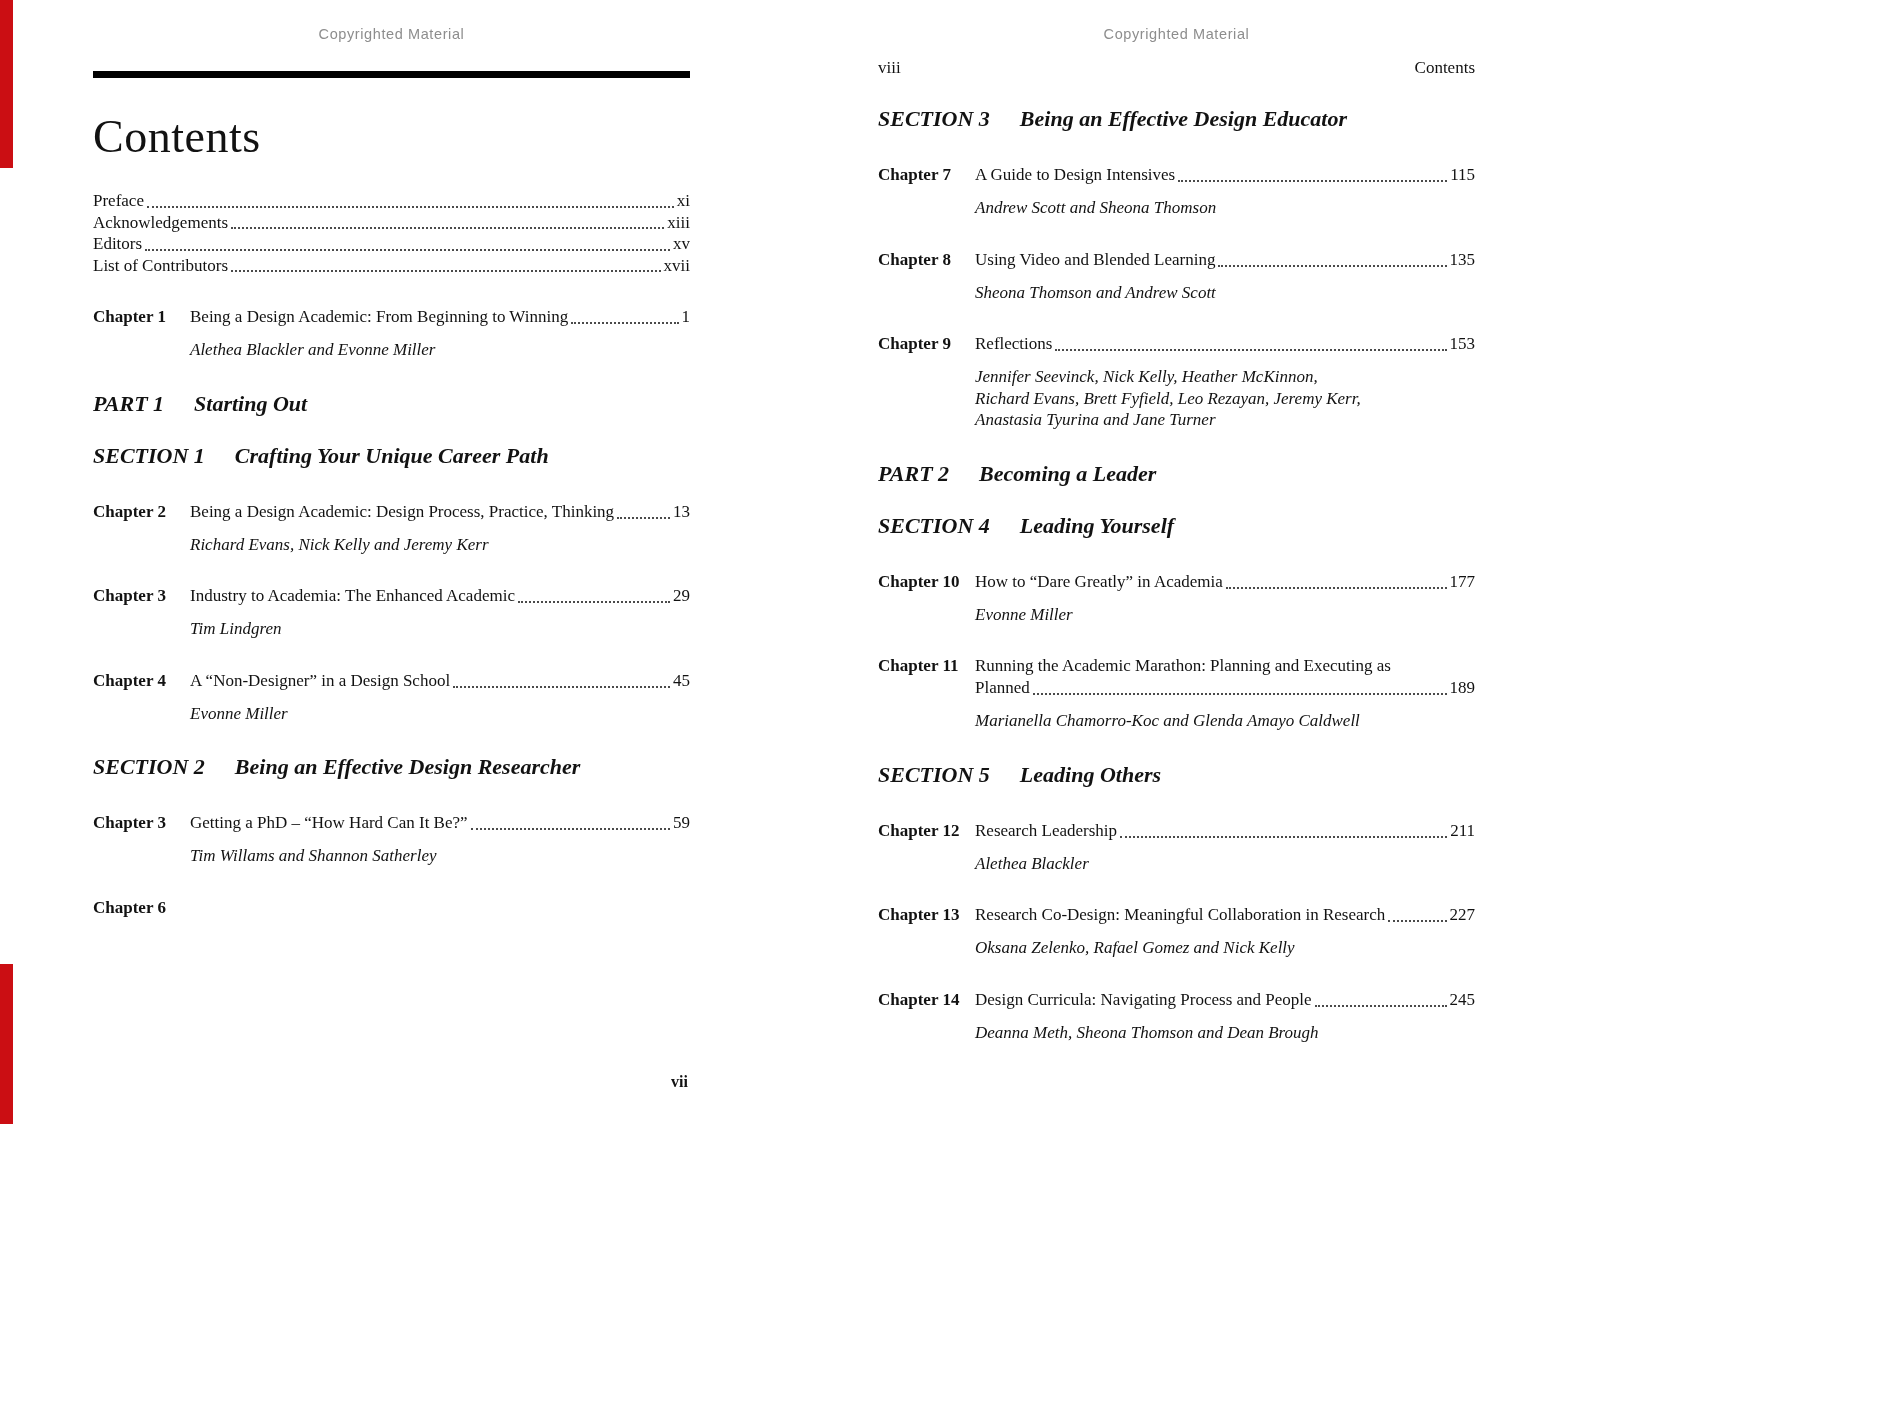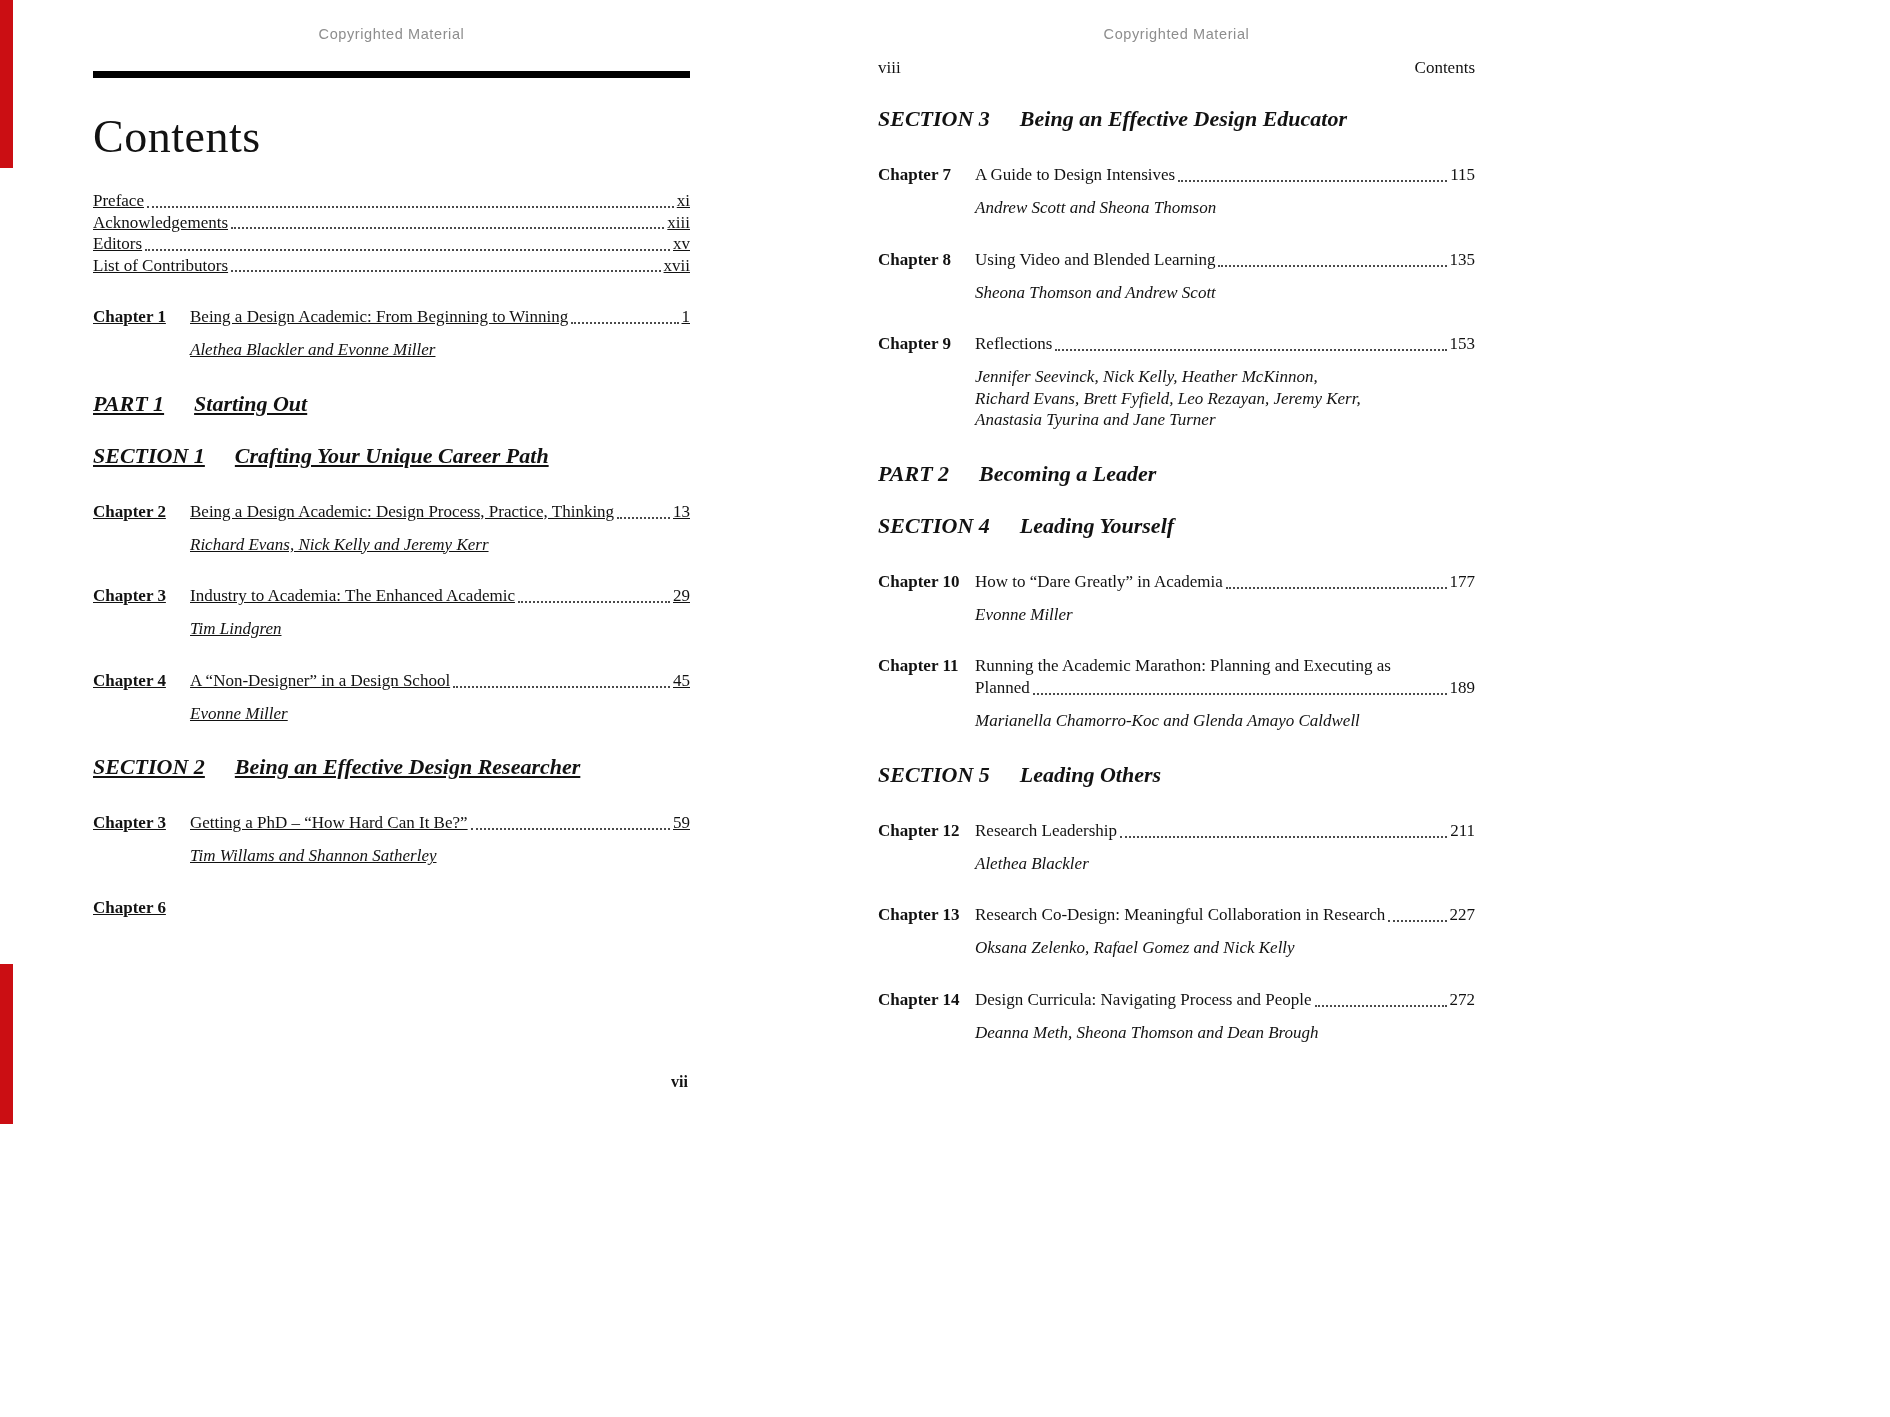--- a/index.html
+++ b/index.html
@@ -38,21 +38,21 @@
     font-size: 46px; font-weight: 400; letter-spacing: 0.5px;
   }
 
   .running-head {
     position: absolute; top: 58px; left: 0; right: 0;
     display: flex; justify-content: space-between;
     font-size: 17px;
   }
 
   .page-body { position: absolute; left: 0; right: 0; }
-  .page-left  .page-body { top: 190px; text-decoration: underline; }
+  .page-left  .page-body { top: 190px; }
   .page-right .page-body { top: 80px; }
 
   .fm-row { display: flex; align-items: flex-end; font-size: 17px; line-height: 21.5px; }
   .front-matter { margin-bottom: 30px; }
 
   .dots {
     flex: 1 1 auto;
     min-width: 10px;
     border-bottom: 2px dotted #4a4a4a;
     margin: 0 3px 4px 3px;
@@ -327,21 +327,21 @@
               </div>
             </div>
           </div>
           <div class="chapter">
             <div class="chapter-row">
               <span class="chapter-label">Chapter 14</span>
               <div class="chapter-body">
                 <div class="title-last">
                   <span class="title-text">Design Curricula: Navigating Process and People</span>
                   <span class="dots"></span>
-                  <span class="page-num">272</span>
+                  <span class="page-num">245</span>
                 </div>
                 <div class="authors">
                   <div class="author-line">Deanna Meth, Sheona Thomson and Dean Brough</div>
                 </div>
               </div>
             </div>
           </div>
         </div>
     </div>
     <div class="copyright bottom">Copyrighted Material</div>

